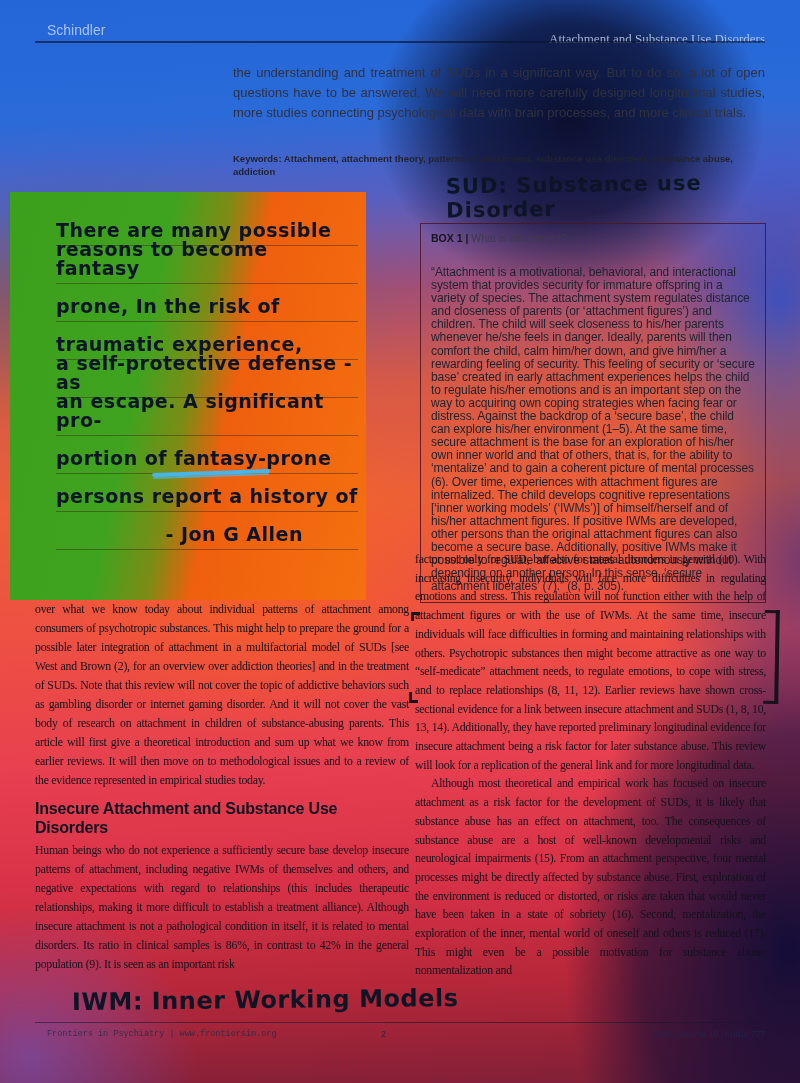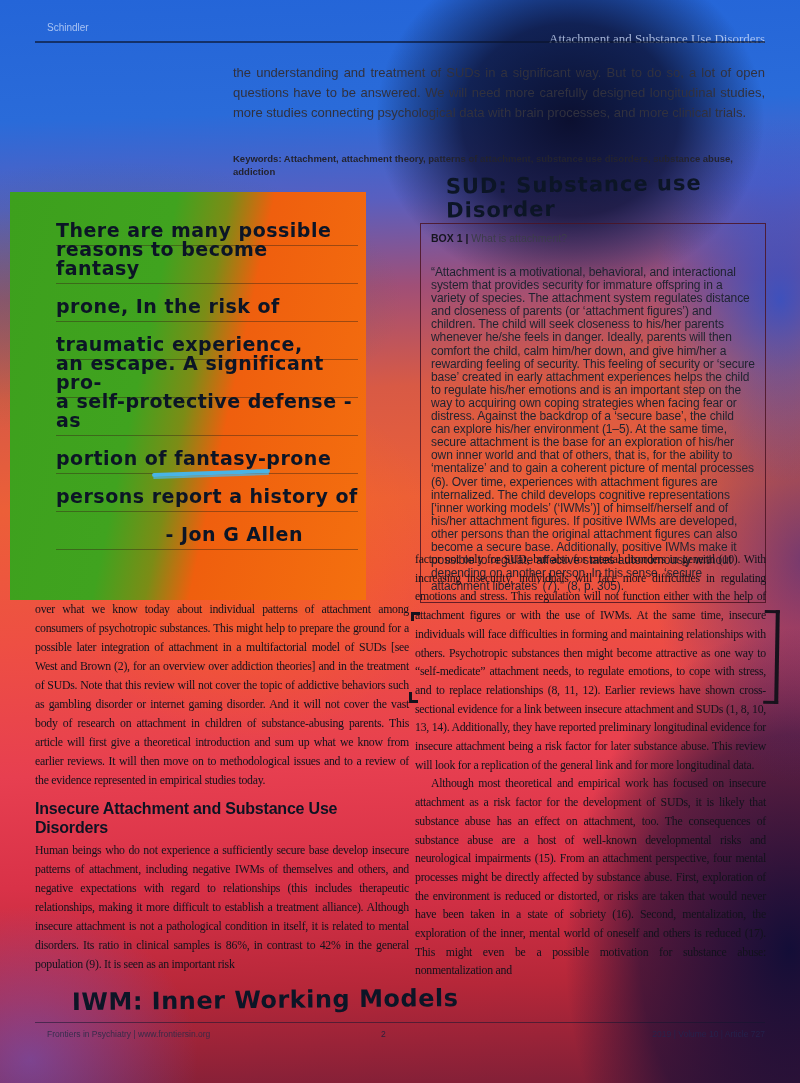--- a/index.html
+++ b/index.html
@@ -13,21 +13,21 @@
     background:
       radial-gradient(ellipse 270px 240px at 570px 120px, rgba(8,8,34,0.92) 0%, rgba(10,10,40,0.75) 40%, rgba(10,10,40,0) 72%),
       radial-gradient(ellipse 180px 260px at 780px 300px, rgba(25,80,215,0.75) 0%, rgba(25,80,215,0) 70%),
       radial-gradient(ellipse 220px 320px at 805px 560px, rgba(20,35,150,0.55) 0%, rgba(20,35,150,0) 70%),
       radial-gradient(ellipse 300px 430px at 790px 950px, rgba(10,12,55,0.95) 0%, rgba(10,12,55,0.6) 50%, rgba(10,12,55,0) 75%),
       radial-gradient(ellipse 240px 220px at 30px 1060px, rgba(100,100,230,0.5) 0%, rgba(100,100,230,0) 70%),
       radial-gradient(ellipse 280px 260px at 250px 560px, rgba(255,110,10,0.5) 0%, rgba(255,110,10,0) 70%),
       radial-gradient(ellipse 420px 200px at 110px 300px, rgba(30,120,60,0.30) 0%, rgba(30,120,60,0) 70%),
       linear-gradient(178deg, #2465d8 0%, #2a6bd9 11%, #585fc0 19%, #a04f77 27%, #d85a45 36%, #ec5f38 46%, #ee4f43 58%, #e73f50 70%, #d93248 80%, #b62739 90%, #7e1f37 100%);
   }
-  .hdr-left  { position:absolute; left:47px; top:22px; font-family:"Liberation Sans",sans-serif; font-size:10px; color:rgba(205,220,250,0.78); }
+  .hdr-left  { position:absolute; left:47px; top:22px; font-family:"Liberation Sans",sans-serif; font-size:14px; color:rgba(205,220,250,0.78); }
   .hdr-right { position:absolute; right:35px; top:31px; font-family:Liberation Serif, serif; font-size:13px; color:rgba(205,220,250,0.78); }
   .hdr-rule  { position:absolute; left:35px; top:41px; width:730px; height:2px; background:rgba(10,20,45,0.65); }
 
   .abstract {
     position:absolute; left:233px; top:63px; width:532px;
     font-family:"Liberation Sans",sans-serif; font-size:13px; line-height:20px;
     color:#31313e; text-align:justify;
   }
   .keywords {
     position:absolute; left:233px; top:152px; width:532px;
@@ -92,21 +92,21 @@
   .tick-top-left {
     position:absolute; left:411px; top:612px; width:9px; height:9px; z-index:5;
     border-left:3px solid #17121c; border-top:3px solid #17121c;
   }
   .tick-bottom-left {
     position:absolute; left:409px; top:692px; width:9px; height:11px; z-index:5;
     border-left:3px solid #17121c; border-bottom:3px solid #17121c;
   }
 
   .ftr-rule  { position:absolute; left:35px; top:1022px; width:730px; height:1px; background:rgba(20,22,48,0.55); z-index:5; }
-  .ftr-left  { position:absolute; left:47px; top:1029px; font-family:Liberation Sans, sans-serif; font-size:8.5px; color:rgba(40,42,70,0.85); z-index:5; }
+  .ftr-left  { position:absolute; left:47px; top:1029px; font-family:Liberation Mono, monospace; font-size:8.5px; color:rgba(40,42,70,0.85); z-index:5; }
   .ftr-page  { position:absolute; left:381px; top:1029px; font-family:"Liberation Sans",sans-serif; font-size:8.5px; color:rgba(30,32,60,0.9); z-index:5; }
   .ftr-right { position:absolute; right:35px; top:1029px; font-family:"Liberation Sans",sans-serif; font-size:8.5px; color:rgba(35,38,80,0.8); z-index:5; }
 </style>
 </head>
 <body>
 
 <div class="page">
   <div class="bg"></div>
 
   <div class="hdr-left">Schindler</div>
@@ -117,22 +117,22 @@
   <div class="keywords">Keywords: Attachment, attachment theory, patterns of attachment, substance use disorders, substance abuse, addiction</div>
 
   <div class="hand sud-note">SUD: Substance use Disorder</div>
   <div class="hand iwm-note">IWM: Inner Working Models</div>
 
   <div class="sticky-note">
     <div class="note-line hand">There are many possible</div>
     <div class="note-line hand">reasons to become fantasy</div>
     <div class="note-line hand">prone, In the risk of</div>
     <div class="note-line hand">traumatic experience,</div>
+    <div class="note-line hand">a self-protective defense - as</div>
     <div class="note-line hand">an escape. A significant pro-</div>
-    <div class="note-line hand">a self-protective defense - as</div>
     <div class="note-line hand">portion of fantasy-prone</div>
     <div class="note-line hand">persons report a history of</div>
     <div class="note-line note-sig hand">- Jon G Allen</div>
     <div class="scribble"></div>
   </div>
 
   <div class="box1">
     <div class="box1-title">
       <span class="box1-label">BOX 1 |</span>
       <span>What is attachment?</span>

